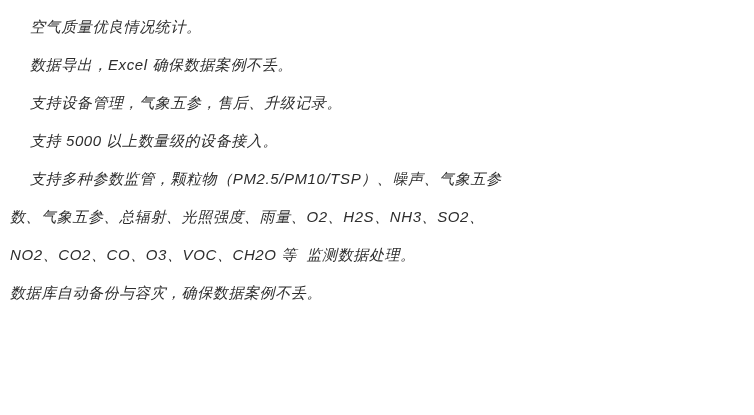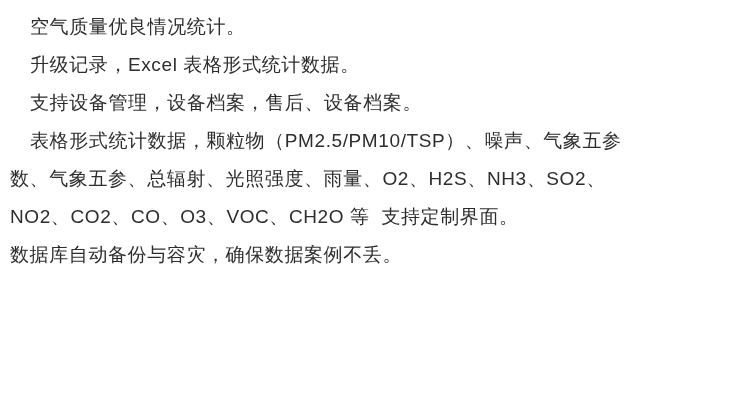--- a/index.html
+++ b/index.html
@@ -14,37 +14,39 @@
     color: #2b2b2b;
     overflow: hidden;
   }
   #doc {
     box-sizing: border-box;
     width: 754px;
     height: 415px;
     padding: 8px 10px 0 10px;
   }
   .line {
-    font-size: 19px;
+    font-size: 15px;
     line-height: 38px;
     letter-spacing: 0.6px;
     white-space: pre-wrap;
     color: #2d2d2d;
+    font-style: italic;
   }
   .indent {
     text-indent: 20px;
   }
   .noindent {
     text-indent: 0;
   }
 </style>
 </head>
 <body>
 
 <div id="doc">
   <div class="line indent">空气质量优良情况统计。</div>
-  <div class="line indent">升级记录，Excel 表格形式统计数据。</div>
-  <div class="line indent">支持设备管理，设备档案，售后、设备档案。</div>
-  <div class="line indent">表格形式统计数据，颗粒物（PM2.5/PM10/TSP）、噪声、气象五参</div>
+  <div class="line indent">数据导出，Excel 确保数据案例不丢。</div>
+  <div class="line indent">支持设备管理，气象五参，售后、升级记录。</div>
+  <div class="line indent">支持 5000 以上数量级的设备接入。</div>
+  <div class="line indent">支持多种参数监管，颗粒物（PM2.5/PM10/TSP）、噪声、气象五参</div>
   <div class="line noindent">数、气象五参、总辐射、光照强度、雨量、O2、H2S、NH3、SO2、</div>
-  <div class="line noindent">NO2、CO2、CO、O3、VOC、CH2O 等  支持定制界面。</div>
+  <div class="line noindent">NO2、CO2、CO、O3、VOC、CH2O 等  监测数据处理。</div>
   <div class="line noindent">数据库自动备份与容灾，确保数据案例不丢。</div>
 </div>
 
 </body></html>

